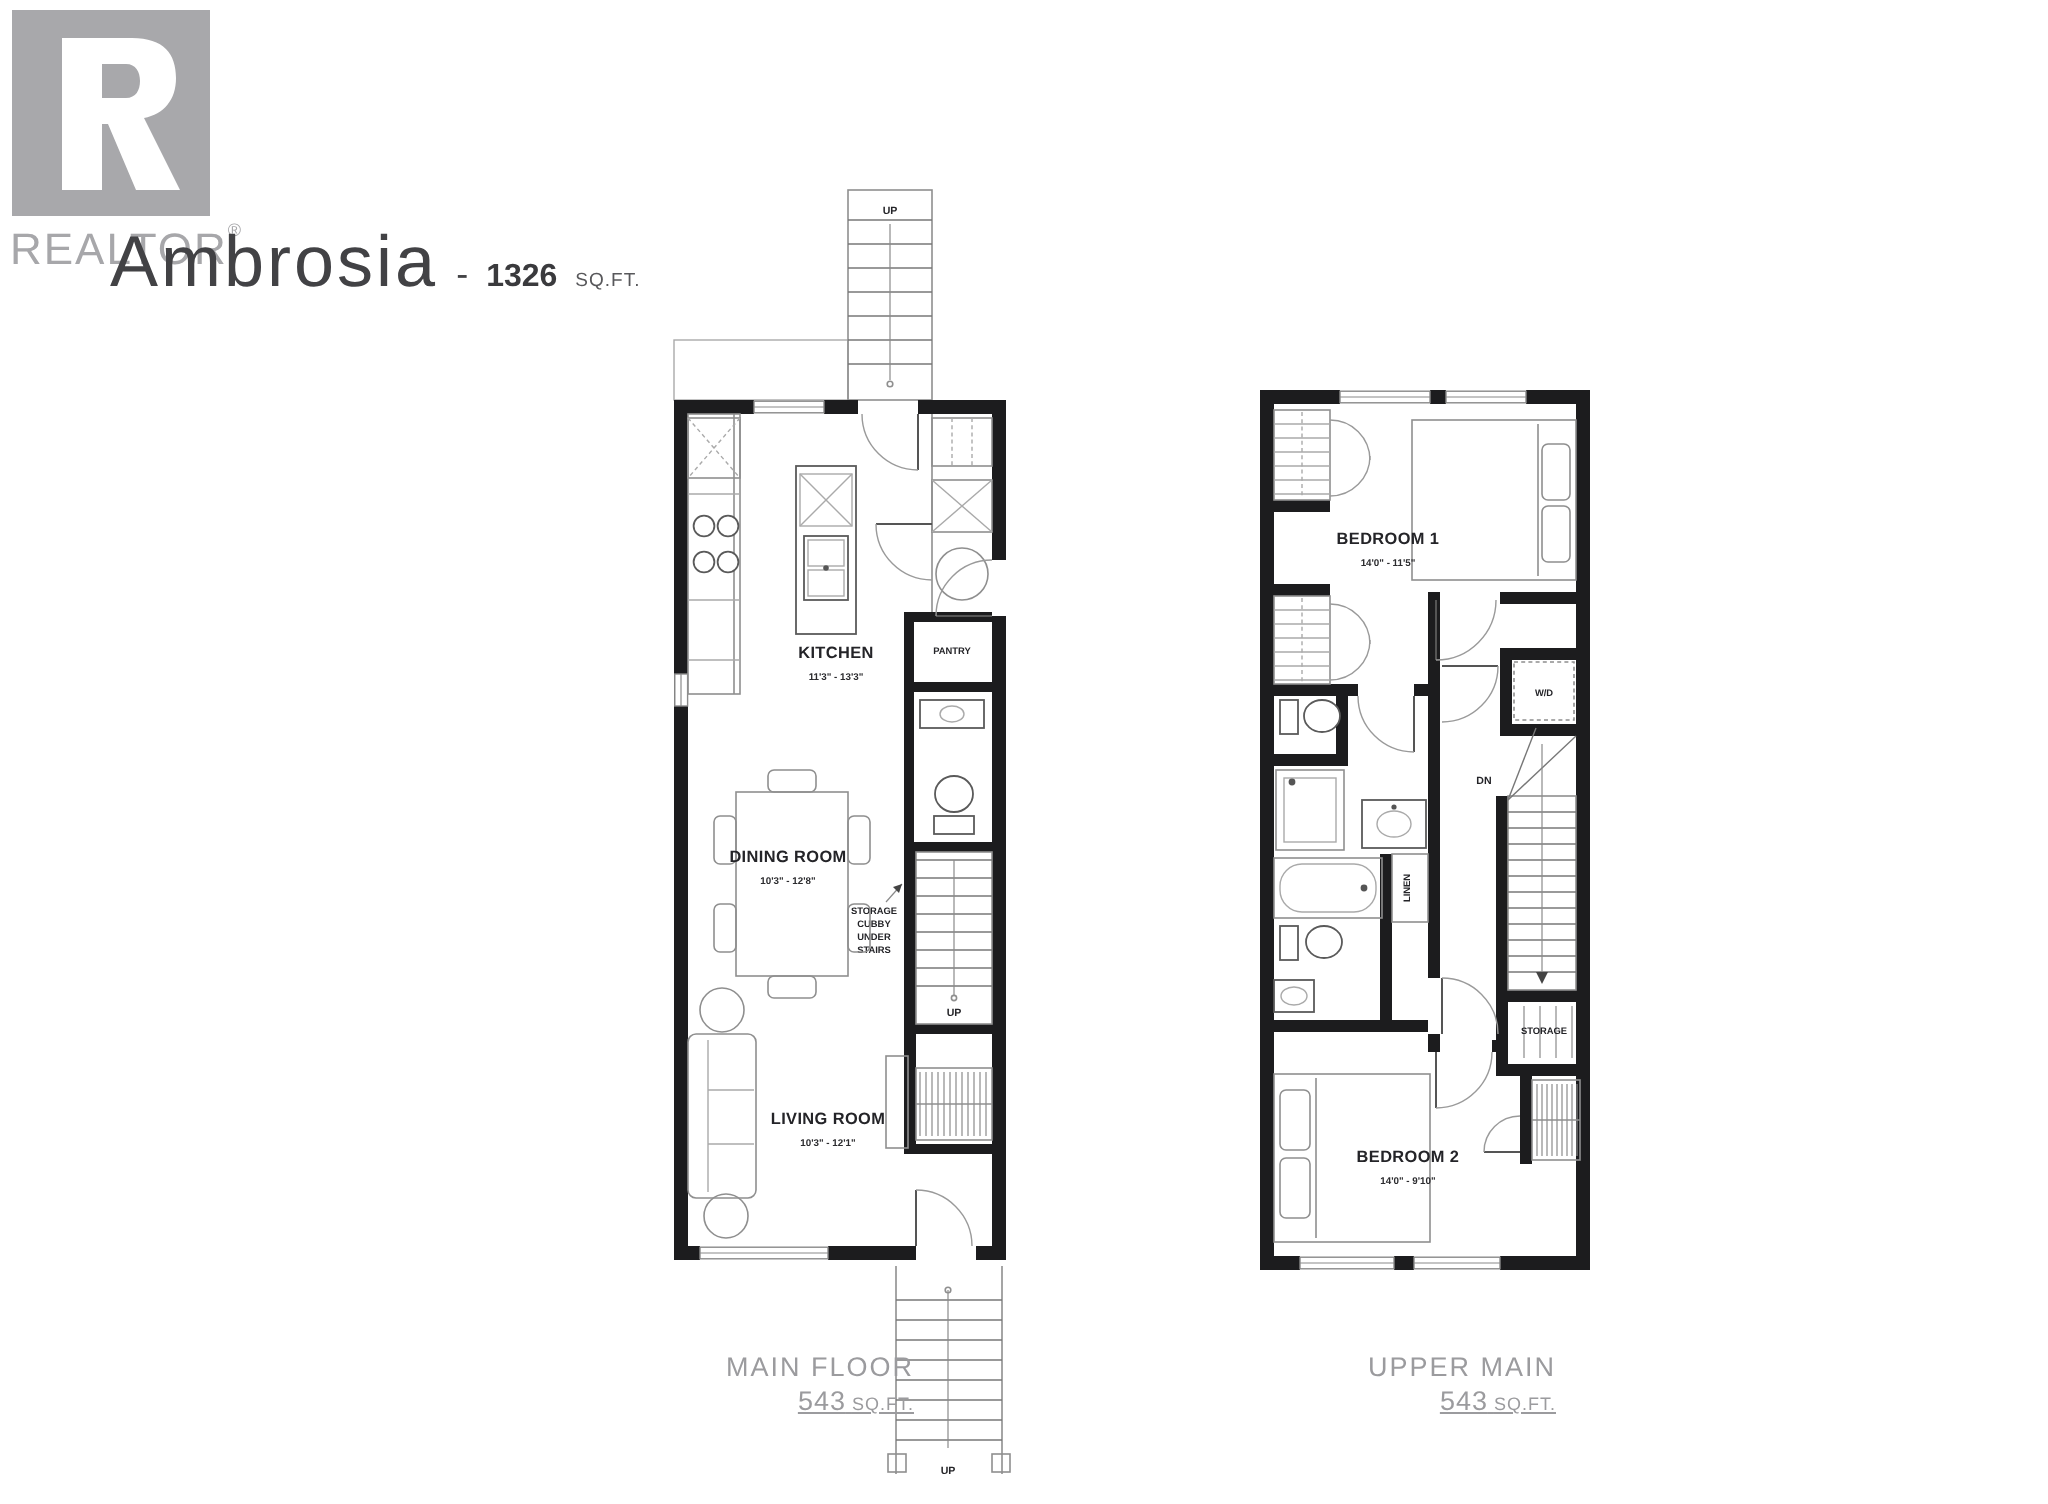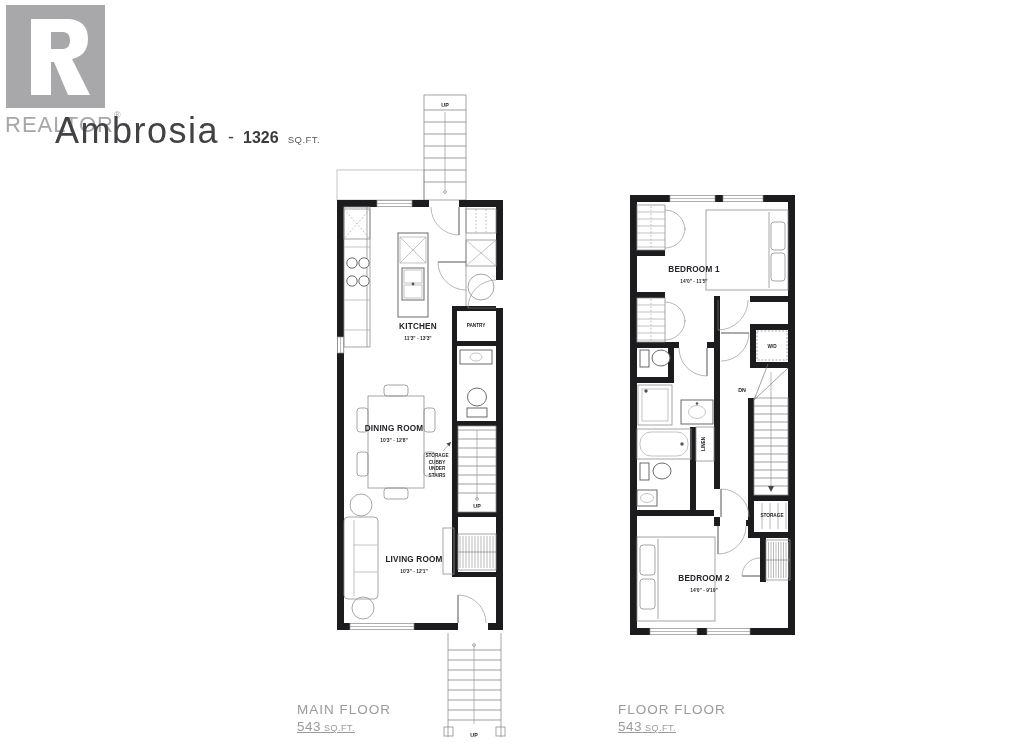--- a/index.html
+++ b/index.html
@@ -10,21 +10,21 @@
   .logo-word{position:absolute;left:5px;top:112px;font-size:22px;letter-spacing:1px;
              color:#a7a7aa;font-family:"Liberation Sans",sans-serif;}
   .logo-word .reg{font-size:9px;vertical-align:top;position:relative;top:-2px;}
   .plan-title{position:absolute;left:55px;top:110px;display:flex;align-items:baseline;gap:9px;
               color:#424245;}
   .t-name{font-size:36px;letter-spacing:1.5px;color:#424245;}
   .t-sep{font-size:18px;color:#424245;}
   .t-area{font-size:16px;font-weight:bold;color:#3a3a3d;}
   .t-unit{font-size:9.5px;color:#58585b;letter-spacing:.5px;}
   
-  .caption{position:absolute;top:702px;width:160px;text-align:left;color:#9b9b9e;}
+  .caption{position:absolute;top:676px;width:160px;text-align:right;color:#9b9b9e;}
   .cap-title{font-size:13.5px;letter-spacing:1px;}
   .cap-area{font-size:9px;margin-top:2px;letter-spacing:.5px;text-decoration:underline;}
   .cap-num{font-size:13.5px;}
   
   .wall{fill:#1c1c1e;}
   .win{fill:#ffffff;stroke:#8a8a8a;stroke-width:.7;}
   .thin{fill:none;stroke:#8f8f8f;stroke-width:.8;}
   .fix{fill:#ffffff;stroke:#5a5a5a;stroke-width:.9;}
   .lite{fill:none;stroke:#aaaaaa;stroke-width:.7;}
   .arc{fill:none;stroke:#9a9a9a;stroke-width:.7;}
@@ -395,18 +395,18 @@
       <text class="dims" x="704" y="592">14'0" - 9'10"</text>
     </g>
   </svg>
 
   <div class="caption" style="left:297px">
     <div class="cap-title">MAIN FLOOR</div>
     <div class="cap-area"><span class="cap-num">543</span>
       <span>SQ.FT.</span></div>
   </div>
   <div class="caption" style="left:618px">
-    <div class="cap-title">FLOOR FLOOR</div>
+    <div class="cap-title">UPPER MAIN</div>
     <div class="cap-area"><span class="cap-num">543</span>
       <span>SQ.FT.</span></div>
   </div>
 
 </div>
 
 </body></html>

